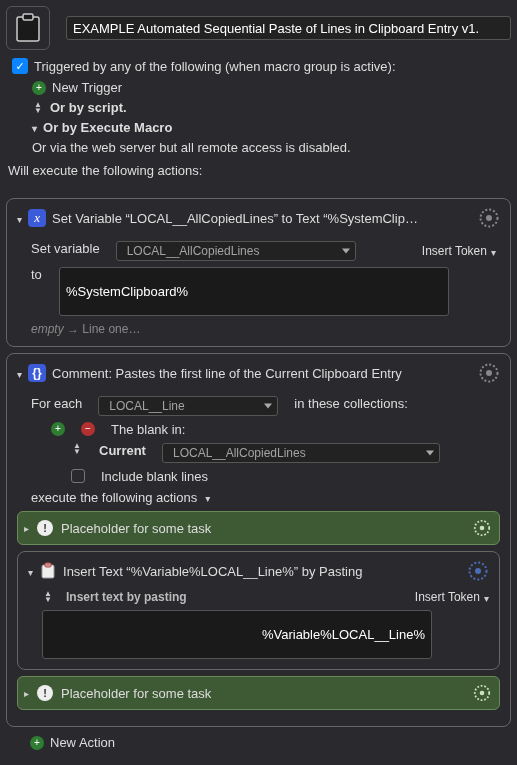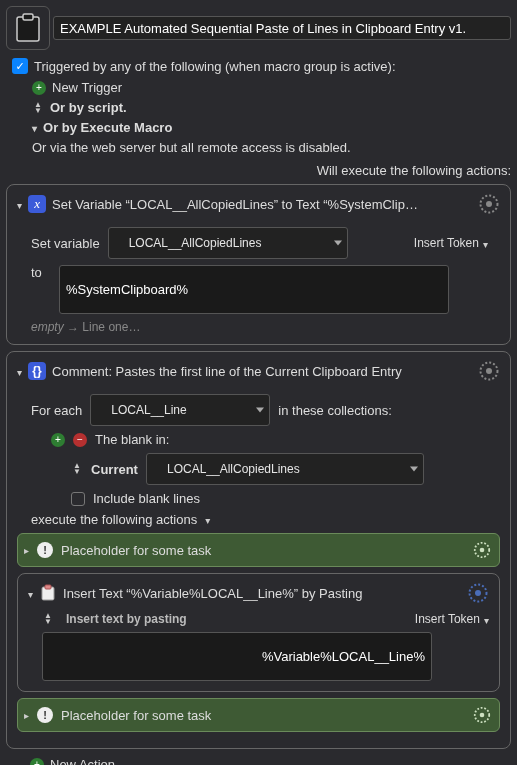--- a/index.html
+++ b/index.html
@@ -6,21 +6,21 @@
   body {
     width: 517px;
     height: 765px;
     background: #2a2a2e;
     color: #ddd;
     font-family: -apple-system, "Helvetica Neue", Arial, sans-serif;
     font-size: 13px;
     overflow: hidden;
     padding: 6px;
   }
-  .header-row { display: flex; align-items: center; gap: 3px; margin-bottom: 8px; }
+  .header-row { display: flex; align-items: center; gap: 16px; margin-bottom: 8px; }
   .clipboard-icon {
     width: 44px; height: 44px;
     border: 1px solid #555; border-radius: 6px;
     display: flex; align-items: center; justify-content: center;
     background: #2a2a2e;
   }
   .title-input {
     flex: 1; height: 24px; background: #222;
     border: 1px solid #555; border-radius: 3px;
     color: #fff; padding: 0 6px; font-size: 13px;
@@ -46,21 +46,21 @@
     background: #b53030; color: #fff; font-size: 10px;
     display: inline-flex; align-items: center; justify-content: center;
     line-height: 1;
   }
   .updown {
     width: 12px; display:inline-flex; flex-direction:column; align-items:center;
     color:#ccc; font-size:8px; line-height:6px;
   }
   .chev-down { color:#ccc; font-size:10px; display:inline-block; transform: translateY(1px);}
   .chev-right { color:#ccc; font-size:10px; display:inline-block; }
-  .section-label { margin: 6px 0 6px 2px; text-align: right; }
+  .section-label { margin: 6px 0 20px 2px; }
   .action-box {
     border: 1px solid #666; border-radius: 8px;
     margin: 6px 0; padding: 0 10px 10px 10px;
     background: #2a2a2e;
   }
   .action-head {
     display: flex; align-items: center; gap: 6px;
     padding: 8px 0 6px 0;
   }
   .action-title { flex: 1; white-space: nowrap; overflow:hidden; text-overflow: ellipsis; font-size: 13px;}
@@ -77,24 +77,24 @@
     width:18px;height:18px;border-radius:4px;background:#3b5bd9;color:#fff;
     display:inline-flex;align-items:center;justify-content:center;font-size:12px;font-weight:bold;
   }
   .clip-small {
     width:18px;height:18px;display:inline-flex;align-items:center;justify-content:center;
   }
   .bang-icon {
     width:16px;height:16px;border-radius:50%;background:#eee;color:#333;
     display:inline-flex;align-items:center;justify-content:center;font-weight:bold;font-size:11px;
   }
-  .form-row { display:flex; align-items:center; gap:8px; margin:6px 12px 6px 14px; }
+  .form-row { display:flex; gap:16px; margin:6px 4px 6px 14px; }
   .select {
-    background:#222; border:1px solid #555; color:#e5e5e5;
-    height:32px; padding:0 18px 0 20px; border-radius:3px;
+    background:#222; border:1px solid #555; color:#a3a3a3;
+    height:20px; padding:0 18px 0 10px; border-radius:3px;
     font-size:12px; position:relative; display:inline-flex; align-items:center;
   }
   .select::after {
     content:""; position:absolute; right:5px; top:50%; transform:translateY(-50%);
     border-left:4px solid transparent; border-right:4px solid transparent; border-top:5px solid #aaa;
   }
   .select.wide { width: 240px; }
   .select.med { width: 180px; }
   .select.full { width: 278px; }
   .link-btn { color:#ddd; font-size:12px; display:inline-flex; align-items:center; gap:4px; }

